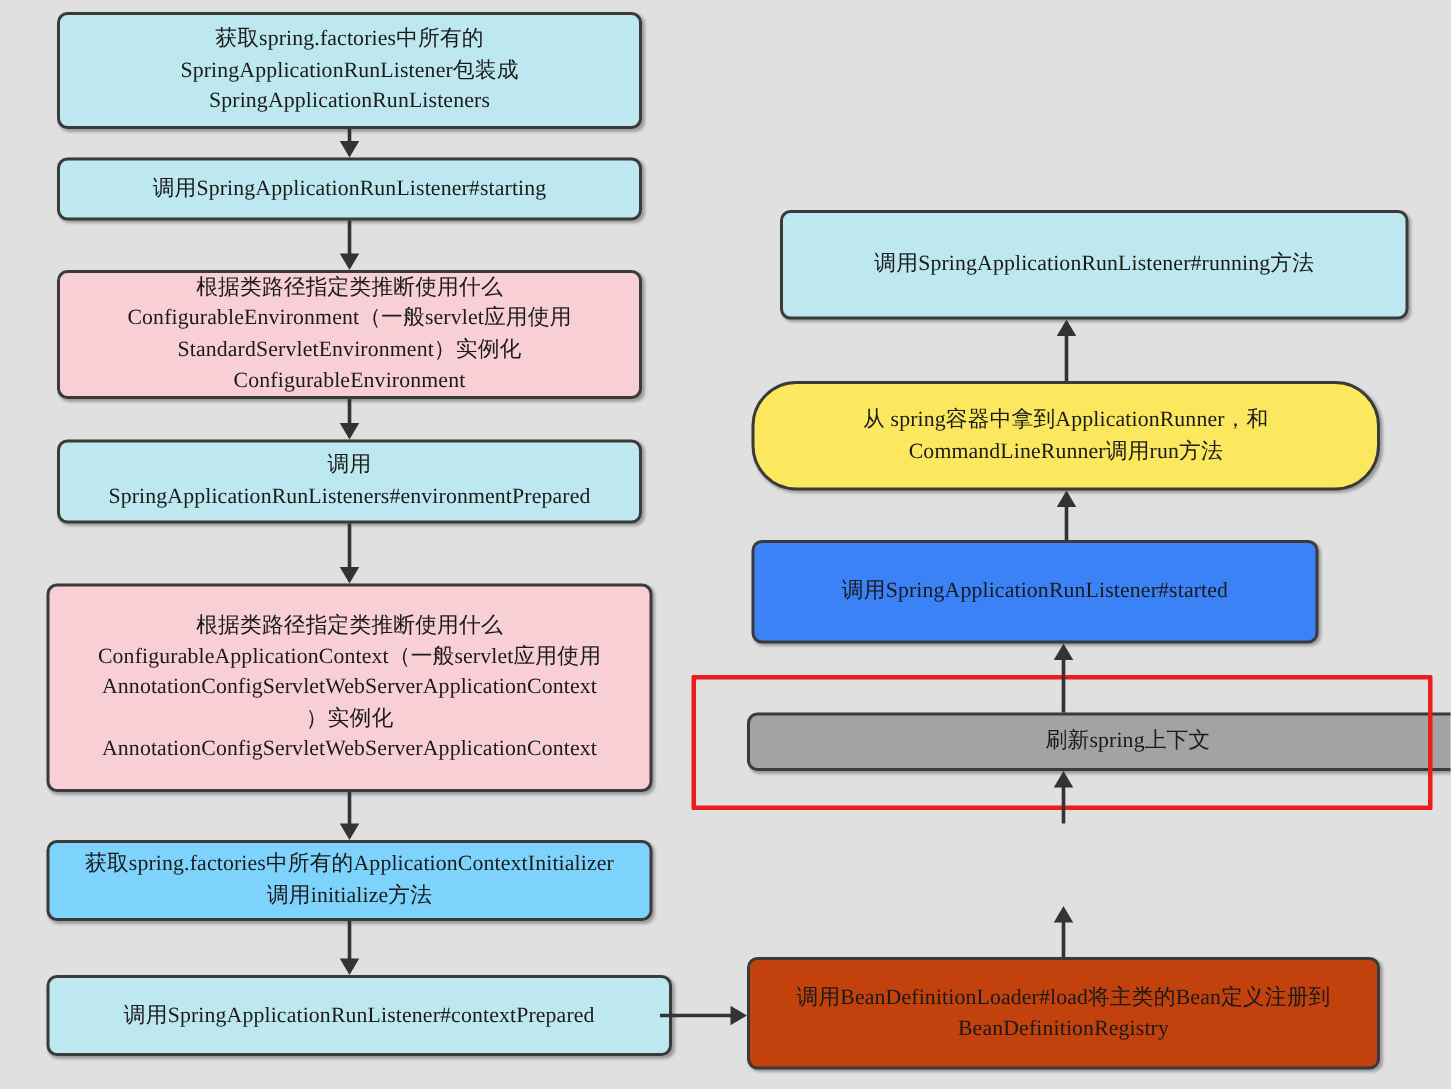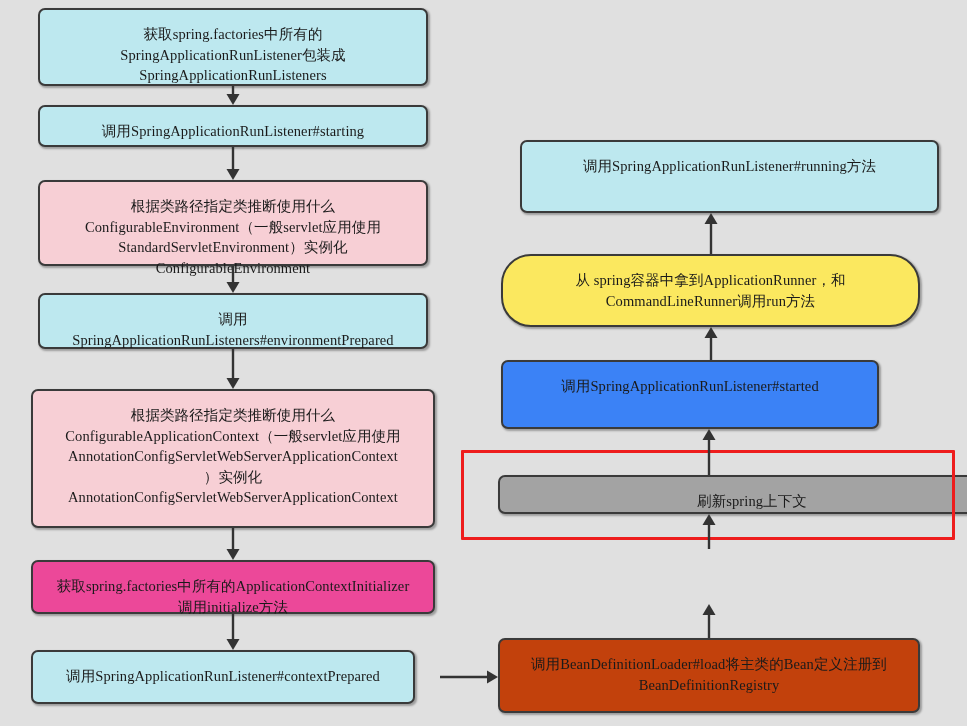--- a/index.html
+++ b/index.html
@@ -17,20 +17,21 @@
     position: relative;
     width: 967px;
     height: 726px;
   }
   .node {
     position: absolute;
     box-sizing: border-box;
     border: 2px solid #3a3a3a;
     border-radius: 7px;
     display: flex;
+    align-items: center;
     justify-content: center;
     text-align: center;
     color: #1a1a1a;
     font-size: 14.5px;
     line-height: 1.42;
     padding: 14px 8px;
     box-shadow: 1.5px 1.5px 2px rgba(0,0,0,0.30);
     letter-spacing: 0.1px;
   }
   .node .label {
@@ -75,25 +76,25 @@
       <span class="label">调用
 SpringApplicationRunListeners#environmentPrepared</span>
     </div>
     <div class="node" style="left: 31px; top: 389px; width: 404px; height: 139px; background: rgb(247, 207, 213);">
       <span class="label">根据类路径指定类推断使用什么
 ConfigurableApplicationContext（一般servlet应用使用
 AnnotationConfigServletWebServerApplicationContext
 ）实例化
 AnnotationConfigServletWebServerApplicationContext</span>
     </div>
-    <div class="node" style="left: 31px; top: 560px; width: 404px; height: 54px; background: #ec4899;">
+    <div class="node" style="left: 31px; top: 560px; width: 404px; height: 54px; background: #7dd3fc;">
       <span class="label">获取spring.factories中所有的ApplicationContextInitializer
 调用initialize方法</span>
     </div>
-    <div class="node" style="left: 31px; top: 650px; width: 384px; height: 54px; background: rgb(189, 232, 239);">
+    <div class="node" style="left: 31px; top: 650px; width: 417px; height: 54px; background: rgb(189, 232, 239);">
       <span class="label">调用SpringApplicationRunListener#contextPrepared</span>
     </div>
     <div class="node" style="left: 501px; top: 140px; width: 419px; height: 73px; background: rgb(189, 232, 239); margin-left: 19px;">
       <span class="label">调用SpringApplicationRunListener#running方法</span>
     </div>
     <div class="node" style="left: 501px; top: 254px; width: 419px; height: 73px; background: rgb(251, 232, 95); border-radius: 30px;">
       <span class="label">从 spring容器中拿到ApplicationRunner，和
 CommandLineRunner调用run方法</span>
     </div>
     <div class="node" style="left: 501px; top: 360px; width: 378px; height: 69px; background: #3b82f6;">

